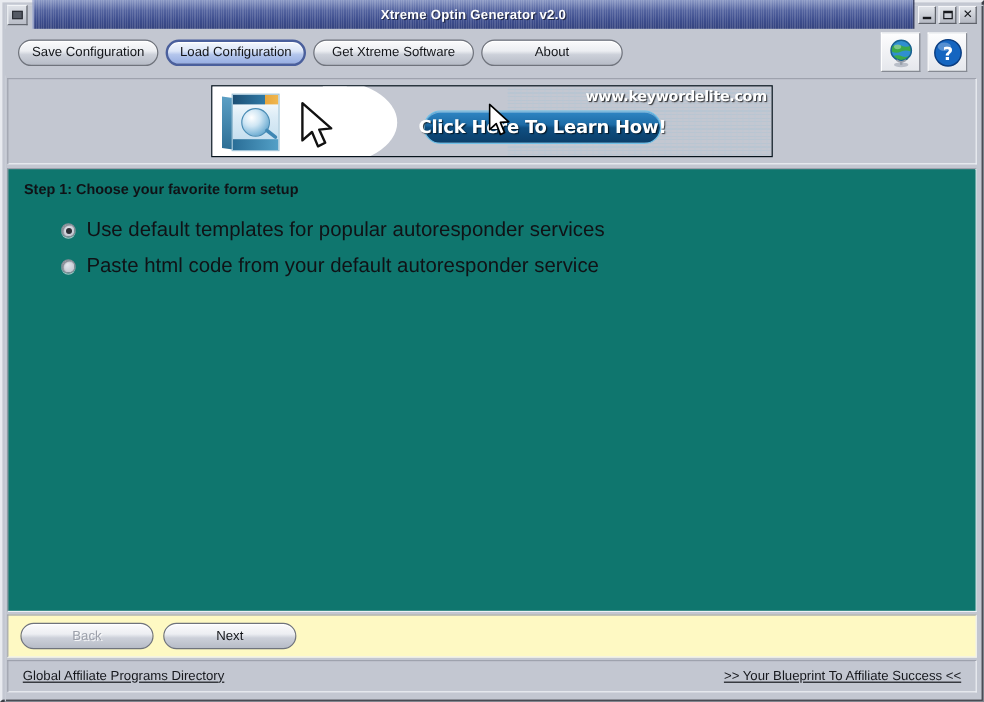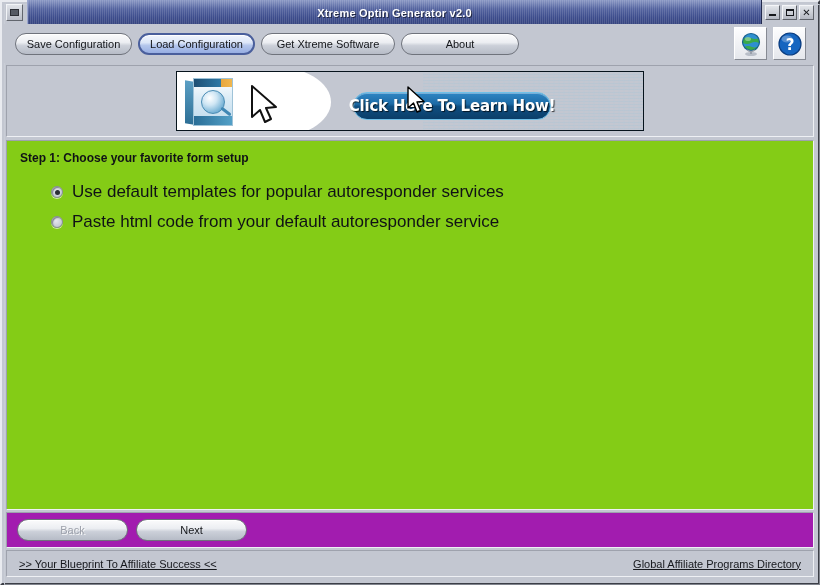--- a/index.html
+++ b/index.html
@@ -322,21 +322,21 @@
     font-family: "DejaVu Sans", sans-serif;
     white-space: nowrap;
   }
 
   
   .content-panel {
     position: absolute;
     left: 6px; top: 140px;
     width: 808px; height: 370px;
     box-sizing: border-box;
-    background: #84cc16;
+    background: #0f766e;
     border-top: 1px solid #9ea2ad;
     border-left: 1px solid #9ea2ad;
     border-right: 1px solid #eef0f4;
     border-bottom: 1px solid #eef0f4;
   }
   .step-title {
     position: absolute;
     left: 13px; top: 10px;
     font-size: 12px;
     font-weight: bold;
@@ -374,21 +374,21 @@
     color: #101216;
     white-space: nowrap;
   }
 
   
   .navbar {
     position: absolute;
     left: 6px; top: 512px;
     width: 808px; height: 36px;
     box-sizing: border-box;
-    background: #a21caf;
+    background: #fef9c3;
     border-top: 1px solid #9ea2ad;
     border-left: 1px solid #9ea2ad;
     border-right: 1px solid #eef0f4;
     border-bottom: 1px solid #eef0f4;
     display: flex;
     align-items: center;
   }
   .nav-btn {
     height: 22px;
     width: 111px;
@@ -521,20 +521,21 @@
 
       <div class="banner-arrow">
         <svg width="34" height="42" viewBox="0 0 34 42">
           <path d="M3 2 L3 33 L11 26 L16 38 L22 35 L17 24 L27 23 Z" fill="#ffffff" stroke="#111111" stroke-width="2" stroke-linejoin="round"></path>
         </svg>
       </div>
 
       <div class="banner-cta">
         <span class="banner-cta-text">Click Here To Learn How!</span>
       </div>
+      <div class="banner-url">www.keywordelite.com</div>
     </div>
   </div>
 
   <div class="content-panel">
     <div class="step-title">Step 1: Choose your favorite form setup</div>
 
     <div class="radio-row r1">
       <span class="radio-mark">
         <span class="radio-dot"></span>
       </span>
@@ -546,22 +547,22 @@
       <span class="radio-label">Paste html code from your default autoresponder service</span>
     </div>
   </div>
 
   <div class="navbar">
     <div class="nav-btn disabled">Back</div>
     <div class="nav-btn">Next</div>
   </div>
 
   <div class="statusbar">
+    <span class="status-link">Global Affiliate Programs Directory</span>
     <span class="status-link">&gt;&gt; Your Blueprint To Affiliate Success &lt;&lt;</span>
-    <span class="status-link">Global Affiliate Programs Directory</span>
   </div>
 
   <div class="mouse-cursor">
     <svg width="20" height="30" viewBox="0 0 20 30">
       <path d="M1 1 L1 22 L6.5 17 L10 26 L13.5 24.5 L10 16 L17 15.5 Z" fill="#ffffff" stroke="#000000" stroke-width="1.4" stroke-linejoin="round"></path>
     </svg>
   </div>
 </div>
 
 </body></html>

